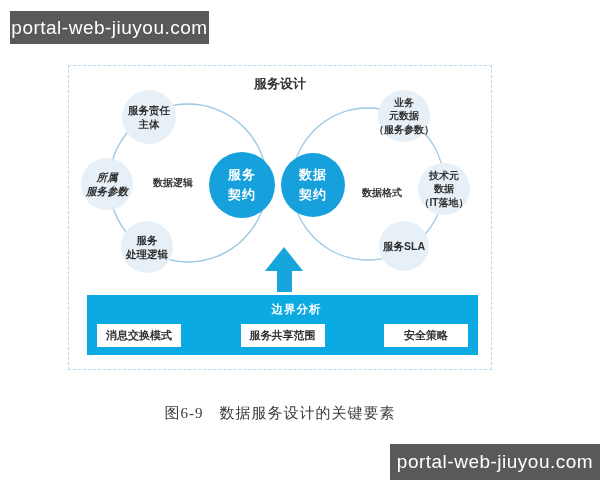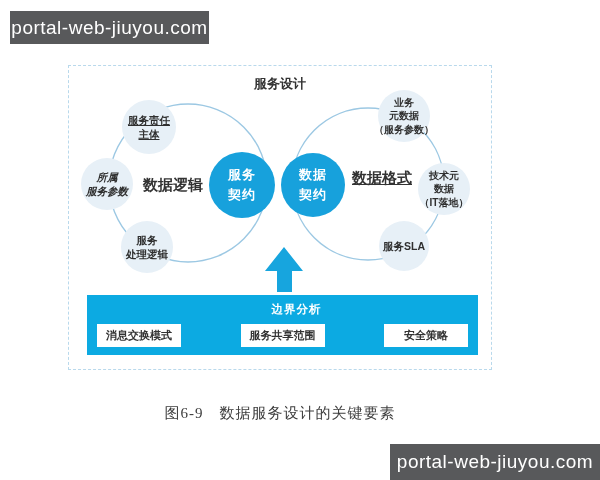--- a/index.html
+++ b/index.html
@@ -30,33 +30,33 @@
     display: flex; flex-direction: column; align-items: center; justify-content: center;
     font-size: 10.5px; font-weight: 600; color: #2f2f2f; line-height: 1.35;
     text-align: center; white-space: nowrap; }
   .hub { position: absolute; z-index: 2; border-radius: 50%;
     background: var(--circle-blue, #17a1dc);
     display: flex; flex-direction: column; align-items: center; justify-content: center;
     font-size: 13px; font-weight: bold; color: #fff; line-height: 1.55;
     letter-spacing: 1px; text-align: center; }
   .cl { display: block; }
 
-  .n1 { left: 122px; top: 100px;  width: 54px; height: 54px; text-decoration: underline; }
+  .n1 { left: 122px; top: 90px;  width: 54px; height: 54px; }
   .n2 { left: 81px;  top: 158px; width: 52px; height: 52px; font-style: italic; }
   .n3 { left: 121px; top: 221px; width: 52px; height: 52px; }
   .n4 { left: 378px; top: 90px;  width: 52px; height: 52px; font-size: 10px; }
   .n5 { left: 418px; top: 163px; width: 52px; height: 52px; font-size: 10px; }
   .n6 { left: 379px; top: 221px; width: 50px; height: 50px; }
   .b1 { left: 209px; top: 152px; width: 66px; height: 66px; }
   .b2 { left: 281px; top: 153px; width: 64px; height: 64px; }
 
   .side-label { position: absolute; z-index: 2; width: 70px; text-align: center;
-    font-size: 15px; font-weight: bold; color: #333; }
+    font-size: 10px; font-weight: bold; color: #333; }
   .lbl-left  { left: 138px; top: 176px; }
-  .lbl-right { left: 347px; top: 169px; text-decoration: underline; }
+  .lbl-right { left: 347px; top: 186px; }
 
   
   .bar { position: absolute; z-index: 2; left: 87px; top: 295px; width: 391px; height: 60px;
     background: var(--bar-blue, #0caae2); }
   .bar-title { margin-top: 7px; text-align: center; color: #fff;
     font-size: 11.5px; font-weight: bold; letter-spacing: 1px; margin-left: 28px; }
   .bar-items { display: flex; justify-content: space-between; padding: 0 10px; margin-top: 7px; }
   .bar-box { width: 84px; height: 23px; background: #fff; color: #333;
     font-size: 11px; font-weight: 600; display: flex; align-items: center; justify-content: center;
     white-space: nowrap; }

